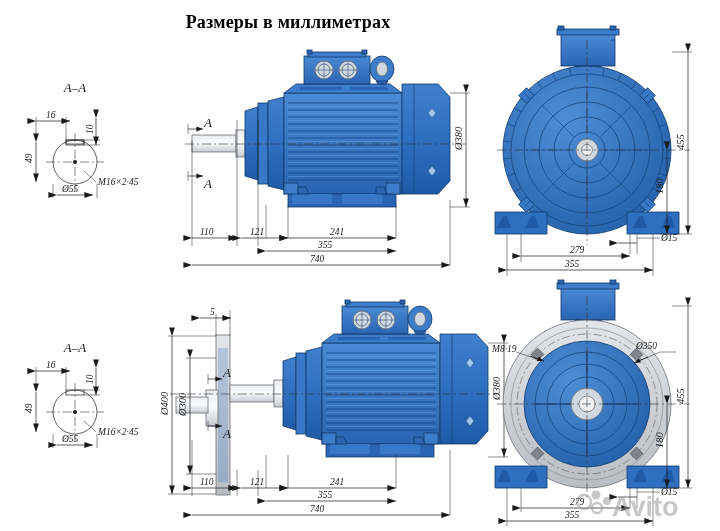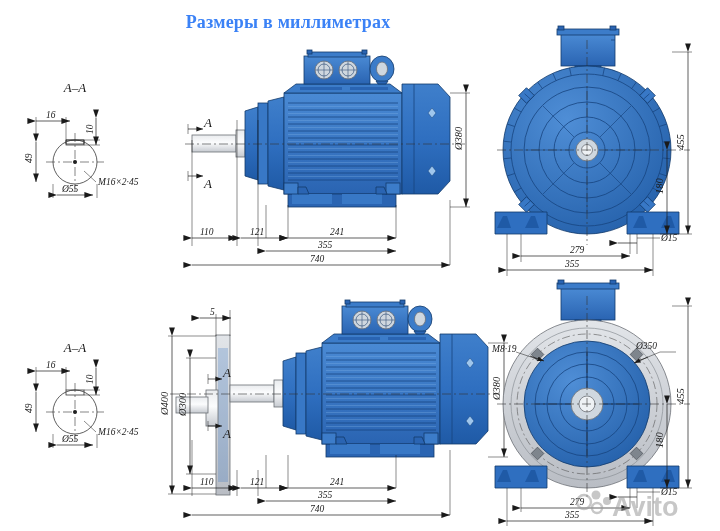--- a/index.html
+++ b/index.html
@@ -1,21 +1,21 @@
 <!DOCTYPE html>
 <html><head>
 <meta charset="utf-8">
 <style>
   html,body{margin:0;padding:0;background:#ffffff;}
   body{width:720px;height:531px;overflow:hidden;
        font-family:"Liberation Sans","DejaVu Sans",sans-serif;}
   #page{position:relative;width:720px;height:531px;background:#fff;}
   #title{position:absolute;left:0;top:12px;width:576px;text-align:center;
          font-family:"Liberation Serif","DejaVu Serif",serif;
-         font-weight:bold;font-size:18px;color:#3b82f6;letter-spacing:.2px;}
+         font-weight:bold;font-size:18px;color:#000000;letter-spacing:.2px;}
   svg{position:absolute;left:0;top:0;}
   .dim{font-family:"Liberation Serif","DejaVu Serif",serif;
        font-style:italic;font-size:10.5px;fill:#1a1a1a;}
   .dimS{font-family:"Liberation Serif","DejaVu Serif",serif;
        font-style:italic;font-size:9.5px;fill:#1a1a1a;}
   .secLbl{font-family:"Liberation Serif","DejaVu Serif",serif;
        font-style:italic;font-size:13px;fill:#1a1a1a;}
   .ln{stroke:#1a1a1a;stroke-width:.7;fill:none;}
   .lnT{stroke:#1a1a1a;stroke-width:.5;fill:none;}
   .ctr{stroke:#333;stroke-width:.6;fill:none;stroke-dasharray:9 3 2 3;}

